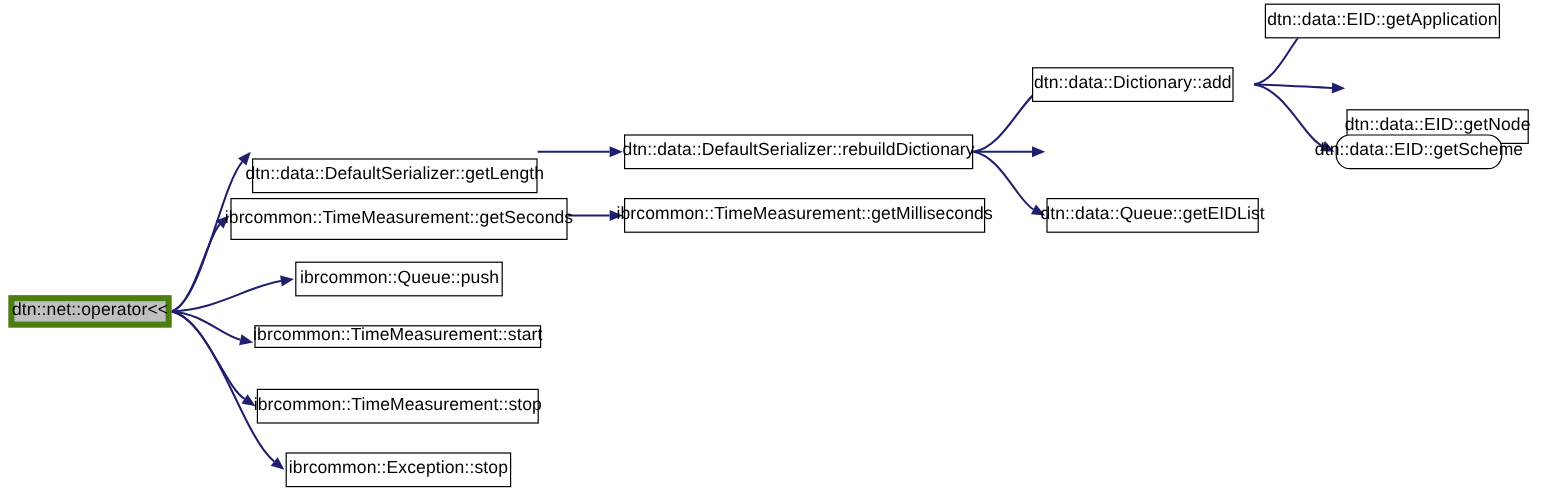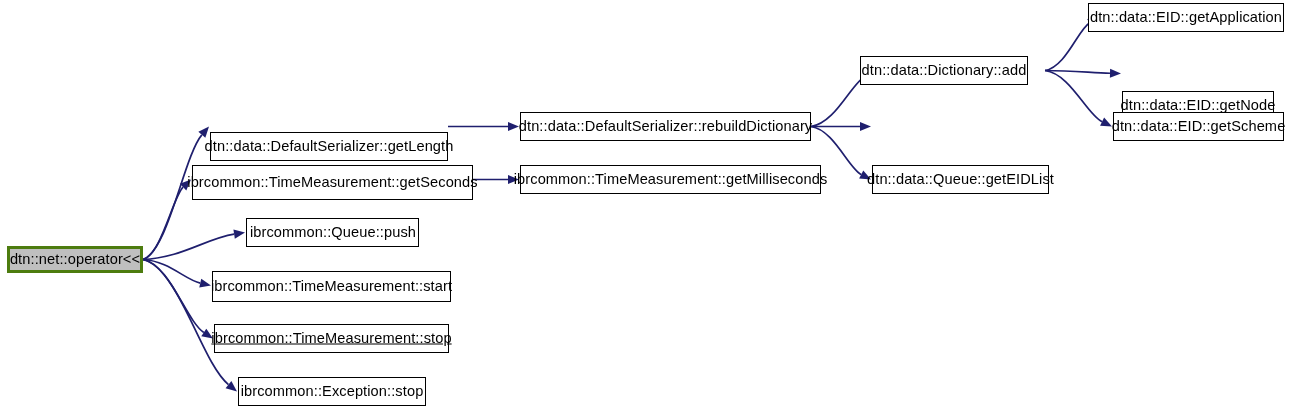--- a/index.html
+++ b/index.html
@@ -32,21 +32,21 @@
     display: flex;
     align-items: center;
     justify-content: center;
     font-size: 14.6px;
     line-height: 1;
     white-space: nowrap;
     letter-spacing: 0.1px;
   }
   .gnode.root {
     background: #bfbfbf;
-    border: 3px solid #4d7c0f;
+    border: 5px solid #4d7c0f;
     text-align: right;
   }
   .gnode .nlabel {
     display: block;
     padding: 0 2px;
     transform: translateY(-0.5px);
   }
 </style>
 </head>
 <body>
@@ -87,43 +87,43 @@
     </div>
     <div class="gnode" style="left: 210px; top: 112px; width: 238px; height: 29px; margin-top: 20px;">
       <span class="nlabel">dtn::data::DefaultSerializer::getLength</span>
     </div>
     <div class="gnode" style="left: 192px; top: 165px; width: 281px; height: 35px;">
       <span class="nlabel">ibrcommon::TimeMeasurement::getSeconds</span>
     </div>
     <div class="gnode" style="left: 246px; top: 218px; width: 173px; height: 29px; justify-content: flex-end;">
       <span class="nlabel">ibrcommon::Queue::push</span>
     </div>
-    <div class="gnode" style="left: 212px; top: 271px; width: 239px; height: 31px;">
+    <div class="gnode" style="left: 212px; top: 271px; width: 239px; height: 19px;">
       <span class="nlabel">ibrcommon::TimeMeasurement::start</span>
     </div>
-    <div class="gnode" style="left: 214px; top: 324px; width: 235px; height: 29px; text-decoration: underline;">
+    <div class="gnode" style="left: 214px; top: 324px; width: 235px; height: 29px;">
       <span class="nlabel">ibrcommon::TimeMeasurement::stop</span>
     </div>
     <div class="gnode" style="left: 238px; top: 377px; width: 188px; height: 29px;">
       <span class="nlabel">ibrcommon::Exception::stop</span>
     </div>
     <div class="gnode" style="left: 520px; top: 112px; width: 291px; height: 29px;">
       <span class="nlabel">dtn::data::DefaultSerializer::rebuildDictionary</span>
     </div>
     <div class="gnode" style="left: 520px; top: 165px; width: 301px; height: 29px;">
       <span class="nlabel">ibrcommon::TimeMeasurement::getMilliseconds</span>
     </div>
     <div class="gnode" style="left: 860px; top: 56px; width: 168px; height: 29px;">
       <span class="nlabel">dtn::data::Dictionary::add</span>
     </div>
     <div class="gnode" style="left: 872px; top: 165px; width: 177px; height: 29px;">
       <span class="nlabel">dtn::data::Queue::getEIDList</span>
     </div>
-    <div class="gnode" style="left: 1088px; top: 3px; width: 196px; height: 29px;">
+    <div class="gnode" style="left: 1054px; top: 3px; width: 196px; height: 29px;">
       <span class="nlabel">dtn::data::EID::getApplication</span>
     </div>
     <div class="gnode" style="left: 1122px; top: 59px; width: 152px; height: 29px; margin-top: 32px;">
       <span class="nlabel">dtn::data::EID::getNode</span>
     </div>
-    <div class="gnode" style="left: 1113px; top: 112px; width: 171px; height: 29px;">
+    <div class="gnode" style="left: 1113px; top: 112px; width: 139px; height: 29px; border-radius: 12px;">
       <span class="nlabel">dtn::data::EID::getScheme</span>
     </div>
   </div>
 
 </body></html>

